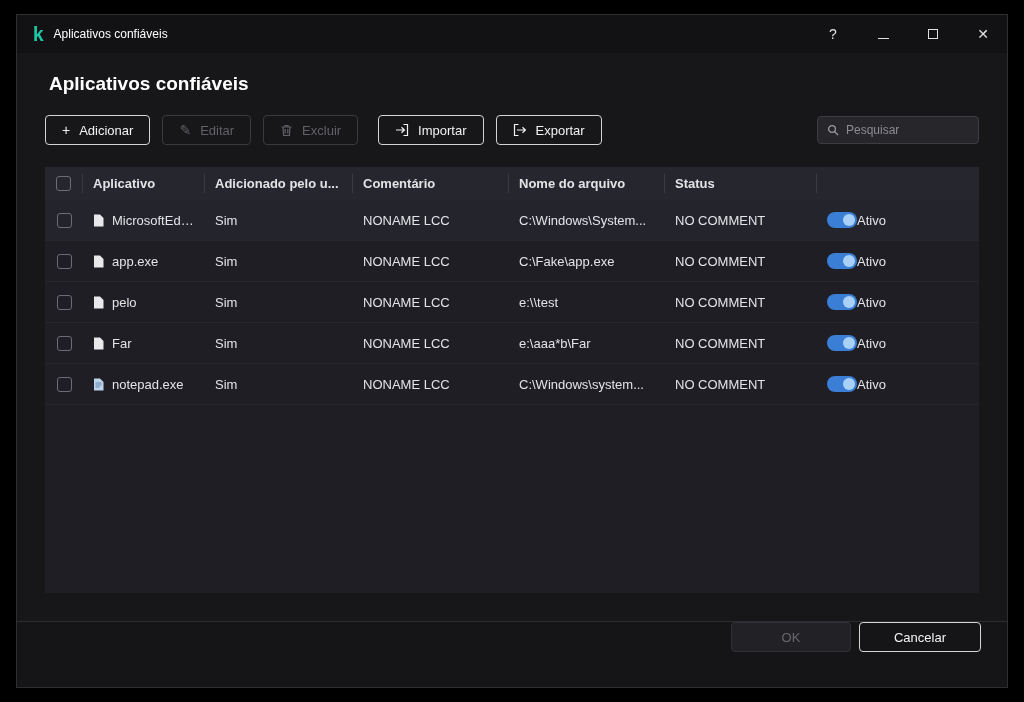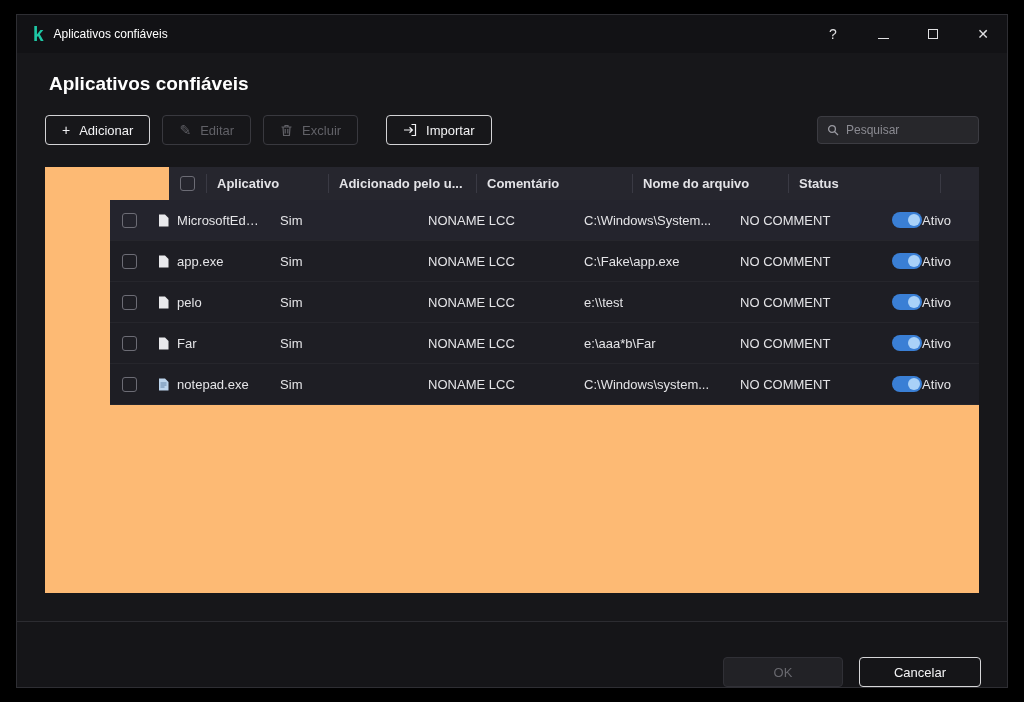--- a/index.html
+++ b/index.html
@@ -25,31 +25,31 @@
 
   .toolbar { display:flex; align-items:center; gap:12px; margin-bottom:22px; }
   .btn {
     height:30px; padding:0 16px; border-radius:4px; background:transparent;
     border:1px solid #d3d3d6; color:#f2f2f4; font-size:13px;
     display:inline-flex; align-items:center; gap:9px; cursor:pointer; white-space:nowrap;
     font-family:"Liberation Sans", sans-serif;
   }
   .btn .glyph { font-size:14px; line-height:1; display:inline-flex; align-items:center; }
   .btn.disabled { border-color:#39393f; color:#616167; cursor:default; }
-  .btn.gap-left { margin-left:16px; }
+  .btn.gap-left { margin-left:8px; }
 
   .search {
     margin-left:auto; width:162px; height:28px; background:#27272b;
     border:1px solid #3c3c42; border-radius:4px; display:flex; align-items:center; padding:8px 9px; gap:7px;
   }
   .search input { flex:1; min-width:0; background:transparent; border:0; outline:none; color:#dddde0; font-size:12px; font-family:"Liberation Sans", sans-serif; }
   .search input::placeholder { color:#8b8b92; }
 
   
-  .table { flex:1; display:flex; flex-direction:column; background:#fdba74; min-height:0;align-items:flex-end; }
+  .table { flex:1; display:flex; flex-direction:column; background:#6d28d9; min-height:0; }
   .thead, .trow { display:grid; grid-template-columns:38px 122px 148px 156px 156px 152px 1fr 18px; align-items:center; }
   .thead { height:33px; flex:0 0 33px; background:#26262e; color:#e3e3e7; font-size:13px; font-weight:bold; }
   .thead .hcell { padding:0 10px; border-right:1px solid #3a3a44; height:19px; display:flex; align-items:center; overflow:hidden; white-space:nowrap; }
   .thead .hcell:last-child { border-right:0; }
   .thead .cb-cell { border-right:1px solid #3a3a44; height:19px; display:flex; align-items:center; justify-content:center; }
 
   .trow { height:41px; flex:0 0 41px; font-size:13px; color:#e4e4e7; border-bottom:1px solid #26262c; background:#1e1e24; }
   .trow.alt { background:#24242d; }
   .tcell { padding:0 10px; overflow:hidden; white-space:nowrap; text-overflow:ellipsis; }
   .cb-cell { display:flex; justify-content:center; }
@@ -60,21 +60,21 @@
   .app-cell { display:flex; align-items:center; gap:8px; padding:0 10px; overflow:hidden; white-space:nowrap; }
   .file-ic { flex:0 0 auto; display:inline-flex; }
 
   .status-cell { display:flex; align-items:center; padding:0 10px; }
   .toggle { width:30px; height:16px; border-radius:9px; background:#3a7fd5; position:relative; cursor:pointer; flex:0 0 auto; }
   .toggle .knob { position:absolute; right:2px; top:2px; width:12px; height:12px; border-radius:50%; background:#a9d1f8; }
 
   .table-empty { flex:1; background:#1e1e24; }
 
   
-  .footer { flex:0 0 66px; border-top:1px solid #2c2c31; background:#151518; display:flex; align-items:flex-end; justify-content:flex-end; gap:16px; padding:0 26px; }
+  .footer { flex:0 0 66px; border-top:1px solid #2c2c31; background:#151518; display:flex; align-items:flex-start; justify-content:flex-end; gap:8px; padding:0 26px; }
   .btn-ok { width:120px; height:30px; border-radius:4px; background:#222226; border:1px solid #303036; color:#68686e; font-size:13px; cursor:default; font-family:"Liberation Sans", sans-serif; }
   .btn-cancel { width:122px; height:30px; border-radius:4px; background:transparent; border:1px solid #d6d6d8; color:#f4f4f6; font-size:13px; cursor:pointer; font-family:"Liberation Sans", sans-serif; }
 
   svg { display:block; }
 </style>
 </head>
 <body>
 
 <div class="window">
 
@@ -111,20 +111,29 @@
       </button>
       <button class="btn gap-left">
         <span class="glyph">
           <svg width="14" height="14" viewBox="0 0 14 14" fill="none" stroke="#f2f2f4" stroke-width="1.2">
             <path d="M8.5 1.5h4v11h-4"></path>
               <path d="M1 7h8M6.5 4.2L9.4 7l-2.9 2.8"></path>
           </svg>
         </span>
         <span>Importar</span>
       </button>
+      <button class="btn">
+        <span class="glyph">
+          <svg width="14" height="14" viewBox="0 0 14 14" fill="none" stroke="#f2f2f4" stroke-width="1.2">
+            <path d="M5.5 1.5h-4v11h4"></path>
+              <path d="M4 7h8M9.5 4.2L12.4 7l-2.9 2.8"></path>
+          </svg>
+        </span>
+        <span>Exportar</span>
+      </button>
 
       <div class="search">
         <span>
           <svg width="12" height="12" viewBox="0 0 12 12" fill="none" stroke="#9a9aa1" stroke-width="1.3">
             <circle cx="5" cy="5" r="3.4"></circle>
               <path d="M7.6 7.6L11 11"></path>
           </svg>
         </span>
         <input type="text" placeholder="Pesquisar" style="">
       </div>

